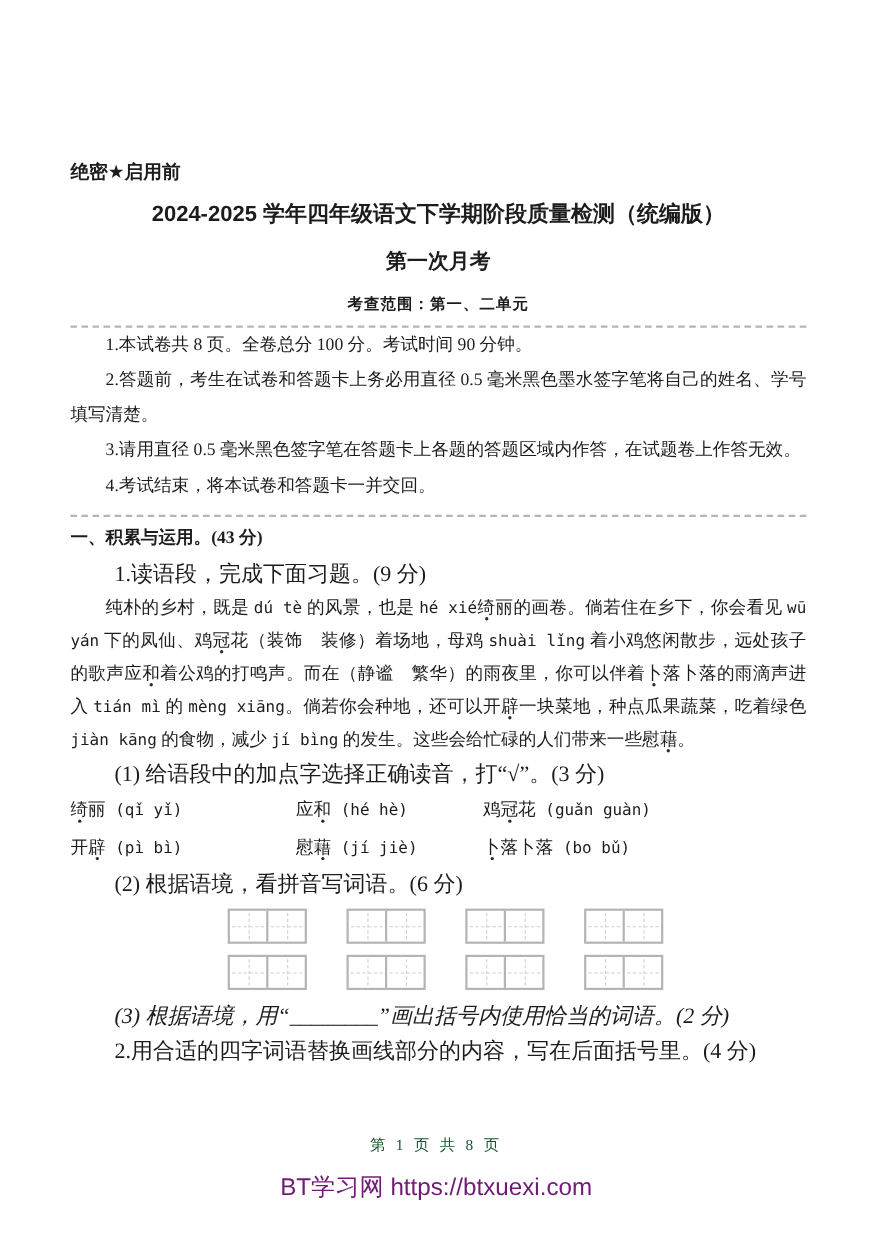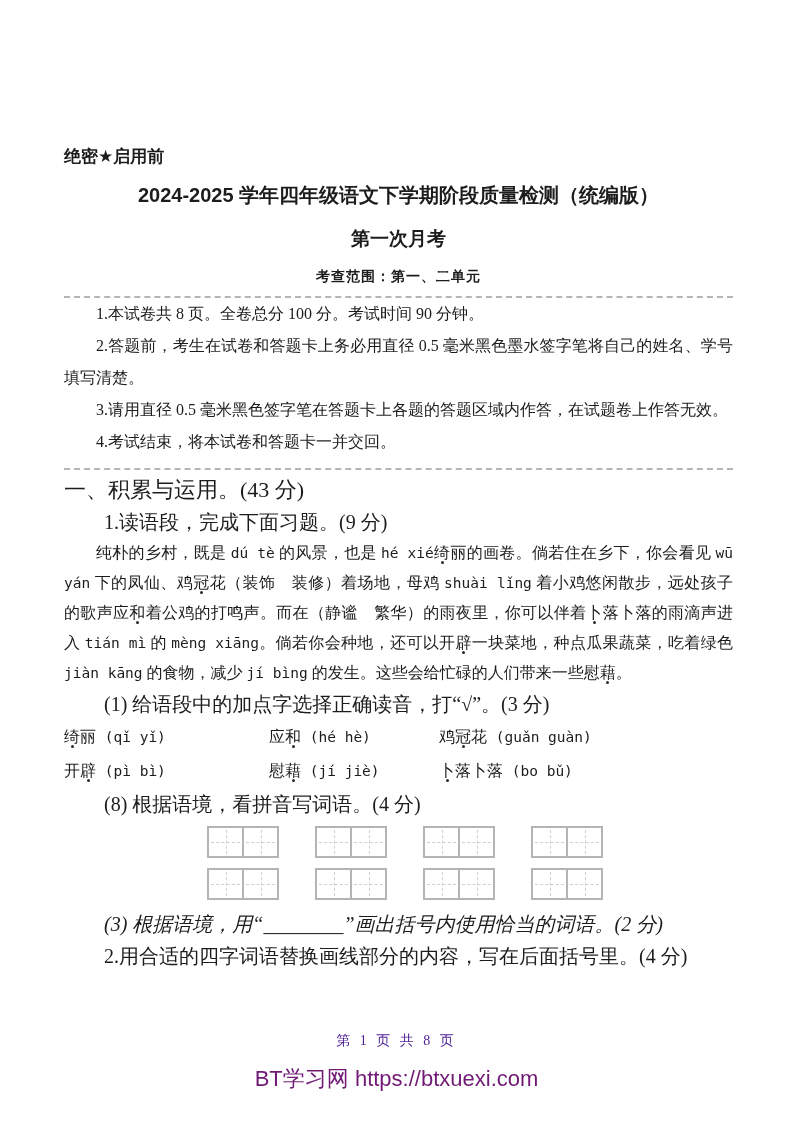--- a/index.html
+++ b/index.html
@@ -40,21 +40,21 @@
     font-family:"Liberation Sans","DejaVu Sans",sans-serif;
     font-weight:700;font-size:16px;line-height:30px;
   }
   .line{margin:0;font-size:20px;line-height:32px;}
   .indent{text-indent:2em;}
   .sub{text-indent:2em;}
   .notice-item{margin:0;font-size:16px;line-height:32px;text-indent:2em;text-align:justify;}
 
   .sec-heading{
     margin-top:4px;
-    font-weight:400;font-size:22px;line-height:32px;
+    font-weight:700;font-size:16px;line-height:32px;
     font-family:"Liberation Serif","DejaVu Serif",serif;
   }
   .passage{margin:0;font-size:16px;line-height:30px;text-indent:2em;text-align:justify;}
 
   .py{font-family:"DejaVu Sans Mono","Liberation Mono",monospace;font-size:14.5px;}
 
   .dot-u{position:relative;}
   .dot-u::after{
     content:"";position:absolute;left:50%;margin-left:-1.5px;bottom:-3px;
     width:3px;height:3px;border-radius:50%;background:#2a2a2a;
@@ -76,21 +76,21 @@
     border-left:1px dashed #cfcfcf;
   }
   .tian-cell::after{
     content:"";position:absolute;top:50%;left:2px;right:2px;
     border-top:1px dashed #cfcfcf;
   }
 
   .mt8{margin-top:8px;font-style:italic;}
   .footer{
     position:absolute;left:0;right:0;top:1032px;text-align:center;
-    font-size:14px;letter-spacing:3px;color:#4c1d95;
+    font-size:14px;letter-spacing:3px;color:#14532d;
   }
   .watermark{
     position:absolute;left:0;right:0;top:1064px;text-align:center;
     font-family:"Liberation Sans","DejaVu Sans",sans-serif;
     font-size:22px;color:#701a75;
   }
 </style>
 </head>
 <body>
 
@@ -125,21 +125,21 @@
             <span class="pin-item"><span><span class="dot-u">绮</span>丽</span><span class="py"> (qǐ yǐ)</span></span>
             <span class="pin-item"><span>应<span class="dot-u">和</span></span><span class="py"> (hé hè)</span></span>
             <span class="pin-item"><span>鸡<span class="dot-u">冠</span>花</span><span class="py"> (guǎn guàn)</span></span>
           </div>
           <div class="pin-row">
             <span class="pin-item"><span>开<span class="dot-u">辟</span></span><span class="py"> (pì bì)</span></span>
             <span class="pin-item"><span>慰<span class="dot-u">藉</span></span><span class="py"> (jí jiè)</span></span>
             <span class="pin-item"><span><span class="dot-u">卜</span>落卜落</span><span class="py"> (bo bǔ)</span></span>
           </div>
         </div>
-      <p class="line sub">(8) 根据语境，看拼音写词语。(4 分)</p>
+      <p class="line sub">(2) 根据语境，看拼音写词语。(6 分)</p>
       <div id="grids">
           <div class="grid-row first">
             <div class="tian-group">
               <div class="tian-cell"></div>
               <div class="tian-cell"></div>
             </div>
             <div class="tian-group">
               <div class="tian-cell"></div>
               <div class="tian-cell"></div>
             </div>

